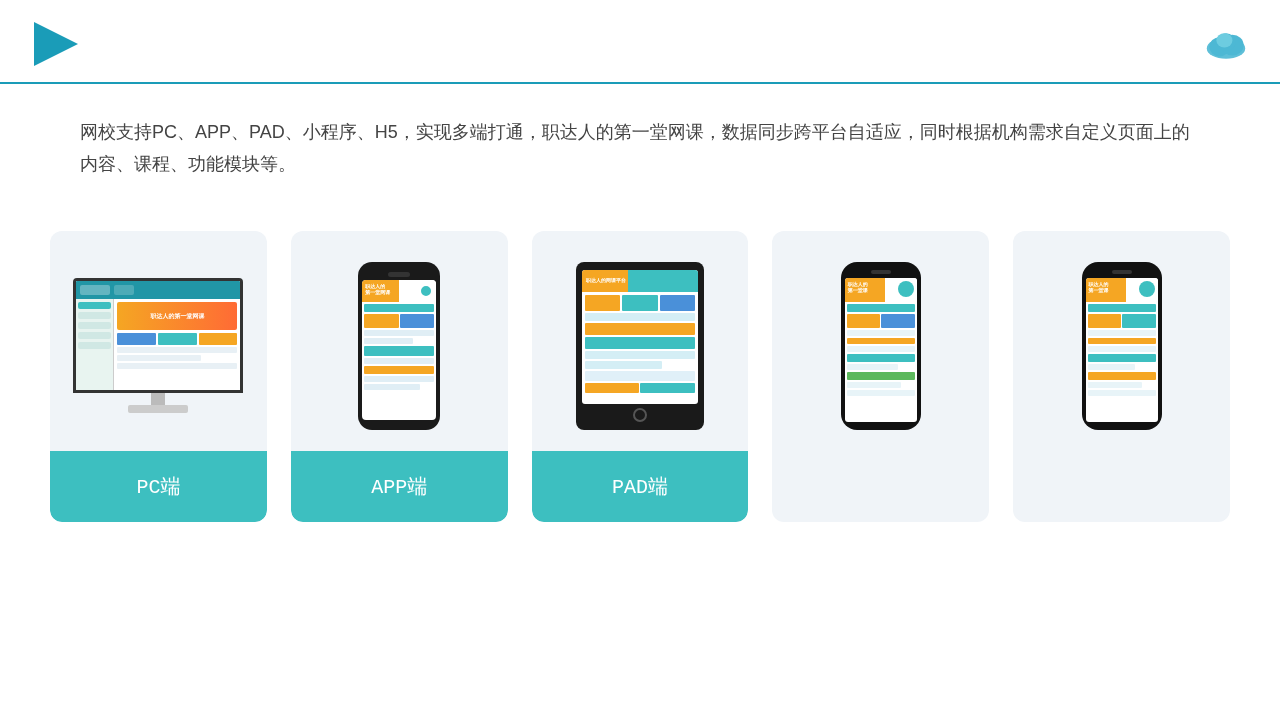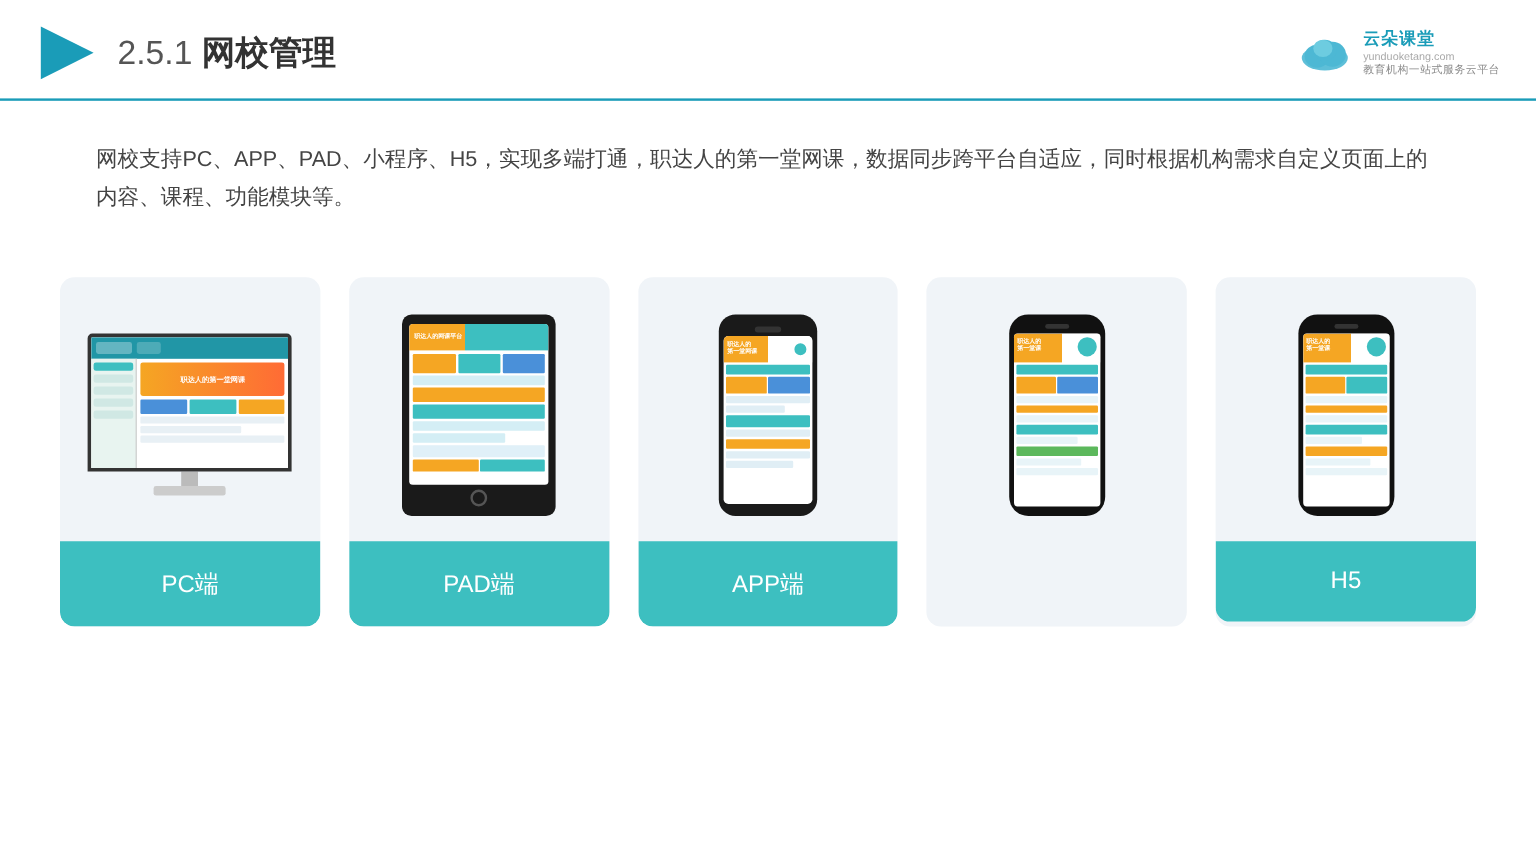--- a/index.html
+++ b/index.html
@@ -76,20 +76,21 @@
       line-height: 1.8;
     }
 
     
     .cards-container {
       display: flex;
       justify-content: center;
       gap: 24px;
       padding: 20px 50px 0 50px;
       margin-top: 10px;
+      font-family: Liberation Mono, monospace;
     }
 
     .card {
       background: #f0f4f8;
       border-radius: 12px;
       width: 218px;
       display: flex;
       flex-direction: column;
       align-items: center;
       overflow: hidden;
@@ -285,42 +286,31 @@
   </style>
 </head>
 <body>
 
 <div class="header">
   <div class="header-left">
 
     <svg class="play-icon" viewBox="0 0 52 52">
       <polygon points="4,4 48,26 4,48" fill="#1a9cb8"></polygon>
     </svg>
-    <div>
-      <span class="title-text">
-        <span class="title-number">2.5.1</span>
-        <span>网校管理</span>
-      </span>
-    </div>
   </div>
 
   <div class="logo-area">
     <svg class="logo-icon" viewBox="0 0 60 45">
       <ellipse cx="30" cy="28" rx="24" ry="13" fill="#4db8d4" opacity="0.9"></ellipse>
       <ellipse cx="22" cy="26" rx="13" ry="12" fill="#4db8d4"></ellipse>
       <ellipse cx="38" cy="24" rx="14" ry="13" fill="#4db8d4"></ellipse>
       <ellipse cx="30" cy="20" rx="12" ry="11" fill="#4db8d4"></ellipse>
 
       <ellipse cx="28" cy="18" rx="10" ry="9" fill="#6dcce0"></ellipse>
     </svg>
-    <div class="logo-text-area">
-      <span class="logo-name">云朵课堂</span>
-      <span class="logo-domain">yunduoketang.com</span>
-      <span class="logo-sub">教育机构一站式服务云平台</span>
-    </div>
   </div>
 </div>
 
 <div class="description">
   <p>网校支持PC、APP、PAD、小程序、H5，实现多端打通，职达人的第一堂网课，数据同步跨平台自适应，同时根据机构需求自定义页面上的内容、课程、功能模块等。</p>
 </div>
 
 <div class="cards-container">
 
   <div class="card">
@@ -356,20 +346,49 @@
         </div>
         <div class="pc-stand-neck"></div>
         <div class="pc-stand-base"></div>
       </div>
     </div>
     <div class="card-label">PC端</div>
   </div>
 
   <div class="card">
     <div class="card-image-area">
+      <div class="phone-mock">
+        <div class="phone-notch"></div>
+        <div class="phone-screen">
+          <div class="phone-screen-header">
+            <div style="font-size:5px;color:white;font-weight:bold;line-height:1.1;">职达人的<br>第一堂网课</div>
+            <div style="margin-left:auto;width:14px;height:14px;background:#3dbfc0;border-radius:50%;border:2px solid white;"></div>
+          </div>
+          <div class="phone-screen-body">
+            <div class="phone-row teal" style="height:8px;"></div>
+            <div style="display:flex;gap:1px;margin-bottom:2px;">
+              <div style="flex:1;height:14px;background:#f5a623;border-radius:1px;"></div>
+              <div style="flex:1;height:14px;background:#4a90d9;border-radius:1px;"></div>
+            </div>
+            <div class="phone-row"></div>
+            <div class="phone-row" style="width:70%;"></div>
+            <div class="phone-row teal" style="height:10px;"></div>
+            <div class="phone-row"></div>
+            <div class="phone-row orange" style="height:8px;"></div>
+            <div class="phone-row"></div>
+            <div class="phone-row" style="width:80%;"></div>
+          </div>
+        </div>
+      </div>
+    </div>
+    <div class="card-label">APP端</div>
+  </div>
+
+  <div class="card">
+    <div class="card-image-area">
       <div class="tablet-mock">
         <div class="tablet-screen">
           <div class="tablet-screen-header">
             <div style="display:flex;align-items:center;height:100%;padding:0 4px;">
               <div style="font-size:5px;color:white;font-weight:bold;">职达人的网课平台</div>
             </div>
           </div>
           <div class="tablet-screen-body">
             <div style="display:flex;gap:2px;margin-bottom:2px;">
               <div style="flex:1;height:16px;background:#f5a623;border-radius:1px;"></div>
@@ -389,99 +408,69 @@
           </div>
         </div>
         <div class="tablet-home"></div>
       </div>
     </div>
     <div class="card-label">PAD端</div>
   </div>
 
   <div class="card">
     <div class="card-image-area">
-      <div class="phone-mock">
-        <div class="phone-notch"></div>
-        <div class="phone-screen">
-          <div class="phone-screen-header">
-            <div style="font-size:5px;color:white;font-weight:bold;line-height:1.1;">职达人的<br>第一堂网课</div>
-            <div style="margin-left:auto;width:14px;height:14px;background:#3dbfc0;border-radius:50%;border:2px solid white;"></div>
-          </div>
-          <div class="phone-screen-body">
-            <div class="phone-row teal" style="height:8px;"></div>
+      <div class="mini-phone-mock">
+        <div class="mini-phone-notch"></div>
+        <div class="mini-phone-screen">
+          <div class="mini-phone-header">
+            <div style="position:absolute;left:3px;top:4px;font-size:5px;color:white;font-weight:bold;line-height:1.2;">职达人的<br>第一堂课</div>
+            <div class="mini-phone-avatar"></div>
+          </div>
+          <div class="mini-phone-body">
+            <div class="mini-phone-row teal" style="height:8px;"></div>
             <div style="display:flex;gap:1px;margin-bottom:2px;">
               <div style="flex:1;height:14px;background:#f5a623;border-radius:1px;"></div>
               <div style="flex:1;height:14px;background:#4a90d9;border-radius:1px;"></div>
             </div>
-            <div class="phone-row"></div>
-            <div class="phone-row" style="width:70%;"></div>
-            <div class="phone-row teal" style="height:10px;"></div>
-            <div class="phone-row"></div>
-            <div class="phone-row orange" style="height:8px;"></div>
-            <div class="phone-row"></div>
-            <div class="phone-row" style="width:80%;"></div>
+            <div class="mini-phone-row"></div>
+            <div class="mini-phone-row orange"></div>
+            <div class="mini-phone-row"></div>
+            <div class="mini-phone-row teal" style="height:8px;"></div>
+            <div class="mini-phone-row" style="width:75%;"></div>
+            <div class="mini-phone-row green" style="height:8px;"></div>
+            <div class="mini-phone-row" style="width:80%;"></div>
+            <div class="mini-phone-row"></div>
           </div>
         </div>
       </div>
     </div>
-    <div class="card-label">APP端</div>
   </div>
 
   <div class="card">
     <div class="card-image-area">
       <div class="mini-phone-mock">
         <div class="mini-phone-notch"></div>
         <div class="mini-phone-screen">
           <div class="mini-phone-header">
             <div style="position:absolute;left:3px;top:4px;font-size:5px;color:white;font-weight:bold;line-height:1.2;">职达人的<br>第一堂课</div>
             <div class="mini-phone-avatar"></div>
           </div>
           <div class="mini-phone-body">
             <div class="mini-phone-row teal" style="height:8px;"></div>
             <div style="display:flex;gap:1px;margin-bottom:2px;">
               <div style="flex:1;height:14px;background:#f5a623;border-radius:1px;"></div>
-              <div style="flex:1;height:14px;background:#4a90d9;border-radius:1px;"></div>
-            </div>
-            <div class="mini-phone-row"></div>
-            <div class="mini-phone-row orange"></div>
-            <div class="mini-phone-row"></div>
-            <div class="mini-phone-row teal" style="height:8px;"></div>
-            <div class="mini-phone-row" style="width:75%;"></div>
-            <div class="mini-phone-row green" style="height:8px;"></div>
-            <div class="mini-phone-row" style="width:80%;"></div>
-            <div class="mini-phone-row"></div>
-          </div>
-        </div>
-      </div>
-    </div>
-  </div>
-
-  <div class="card">
-    <div class="card-image-area">
-      <div class="mini-phone-mock">
-        <div class="mini-phone-notch"></div>
-        <div class="mini-phone-screen">
-          <div class="mini-phone-header">
-            <div style="position:absolute;left:3px;top:4px;font-size:5px;color:white;font-weight:bold;line-height:1.2;">职达人的<br>第一堂课</div>
-            <div class="mini-phone-avatar"></div>
-          </div>
-          <div class="mini-phone-body">
-            <div class="mini-phone-row teal" style="height:8px;"></div>
-            <div style="display:flex;gap:1px;margin-bottom:2px;">
-              <div style="flex:1;height:14px;background:#f5a623;border-radius:1px;"></div>
               <div style="flex:1;height:14px;background:#3dbfc0;border-radius:1px;"></div>
             </div>
             <div class="mini-phone-row"></div>
             <div class="mini-phone-row orange"></div>
             <div class="mini-phone-row"></div>
             <div class="mini-phone-row teal" style="height:8px;"></div>
             <div class="mini-phone-row" style="width:70%;"></div>
             <div class="mini-phone-row" style="background:#f5a623;height:8px;"></div>
             <div class="mini-phone-row" style="width:80%;"></div>
             <div class="mini-phone-row"></div>
           </div>
         </div>
       </div>
     </div>
-    <div class="card-label">H5</div>
   </div>
 
 </div>
 
 </body></html>

